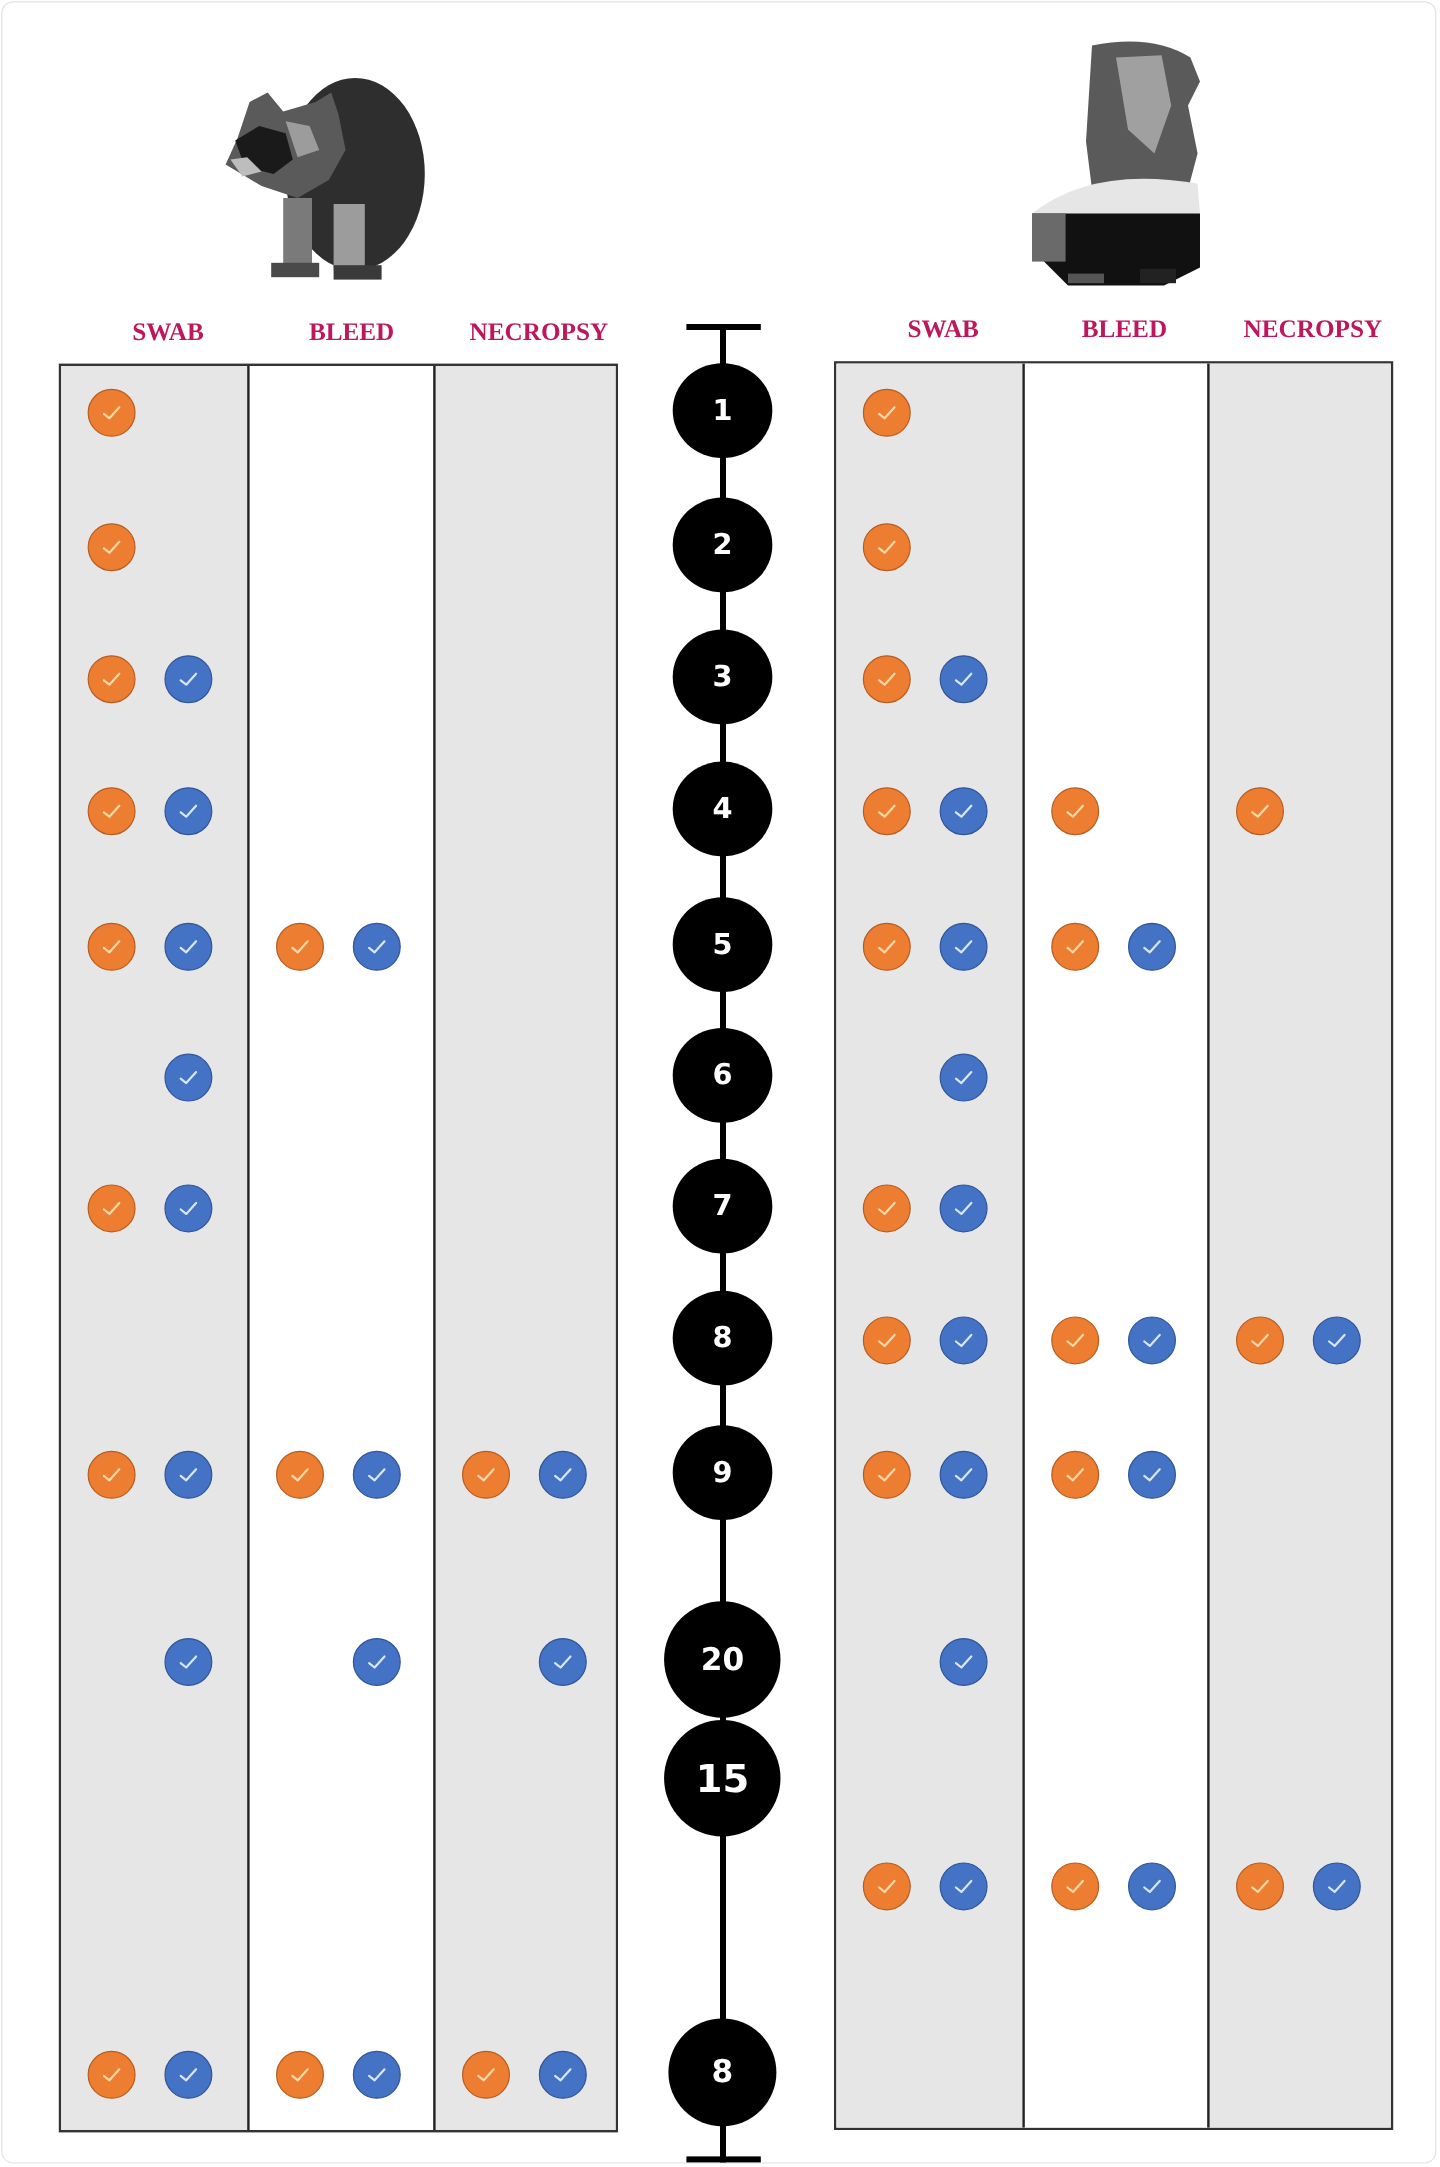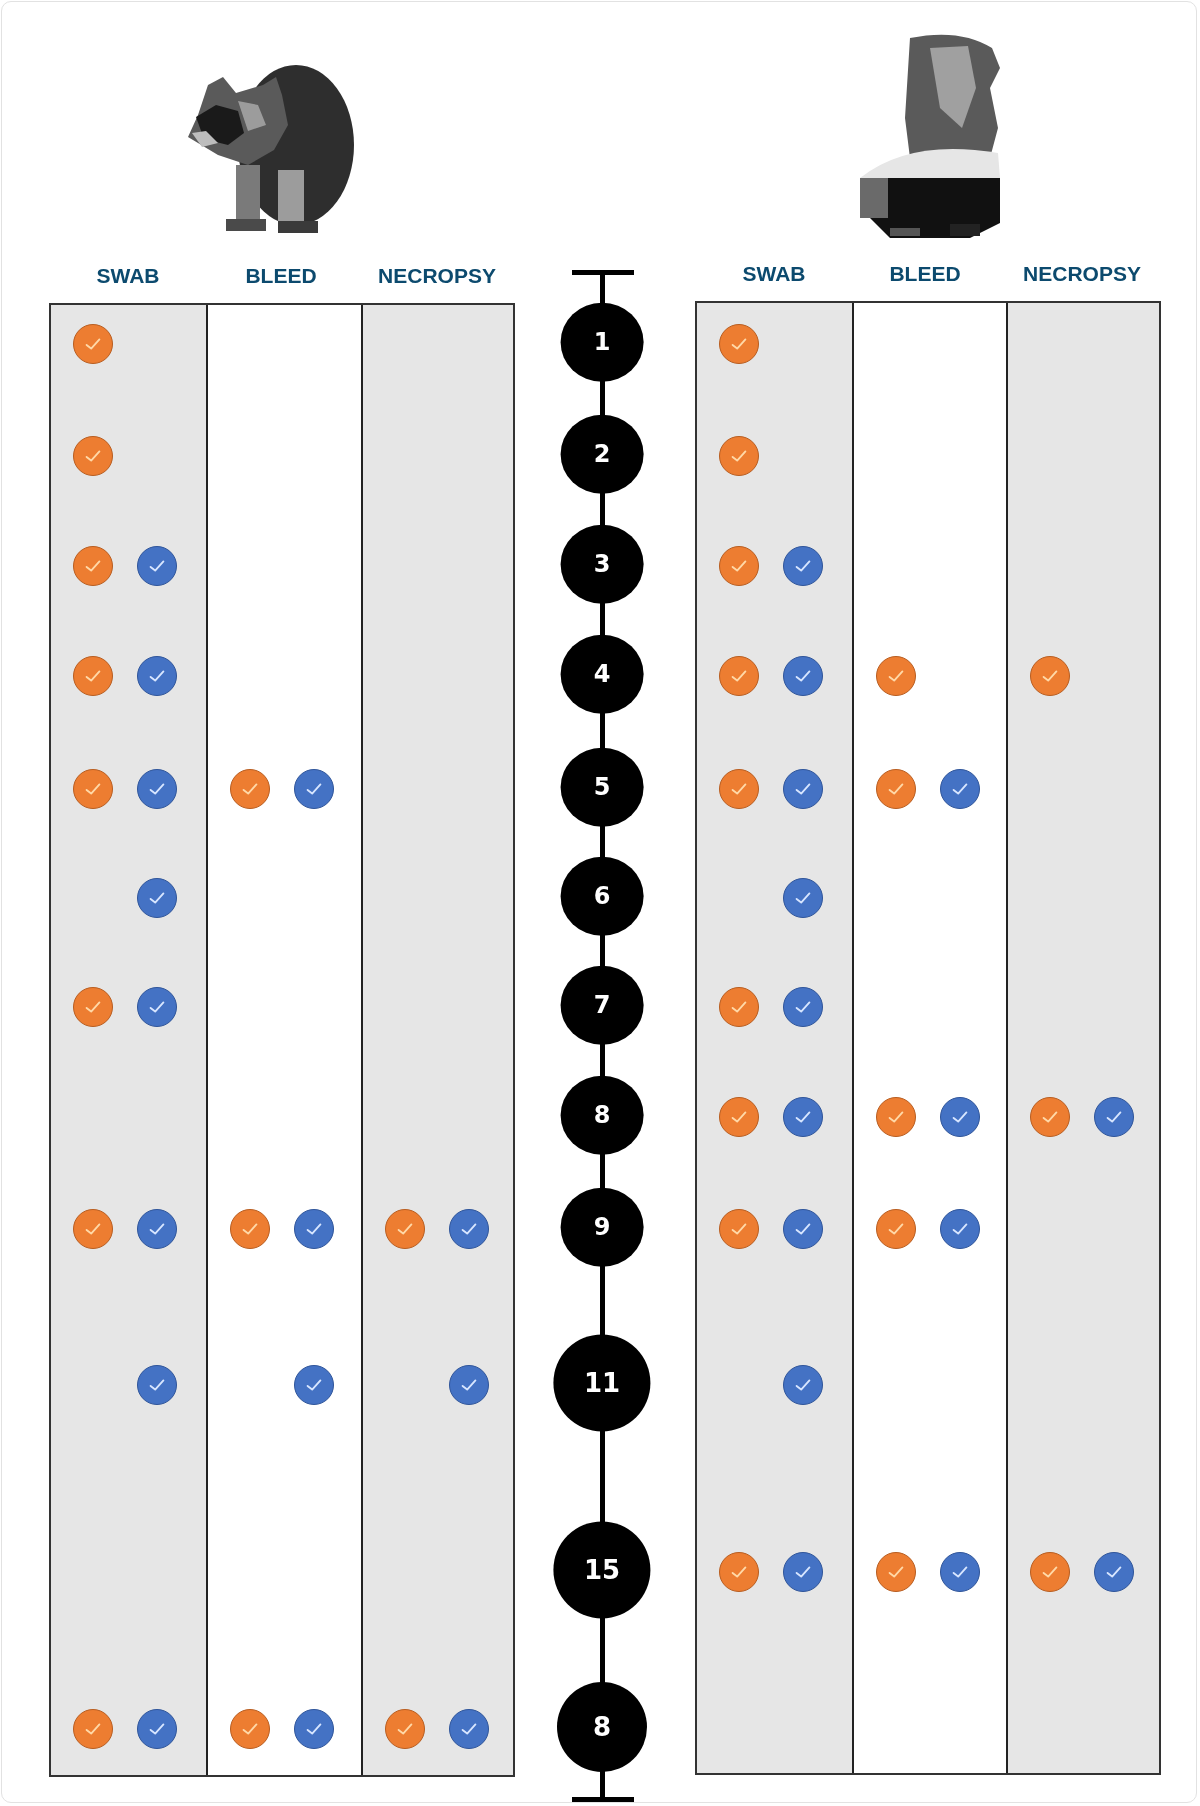--- a/index.html
+++ b/index.html
@@ -1,19 +1,19 @@
 <!DOCTYPE html>
 <html><head>
 <meta charset="utf-8">
 <style>
   html,body{margin:0;padding:0;background:#fff;}
   body{width:1200px;height:1806px;position:relative;overflow:hidden;font-family:"Liberation Sans",sans-serif;}
   .frame{position:absolute;left:1px;top:1px;width:1196px;height:1802px;border:1px solid #e2e2e2;border-radius:10px;box-sizing:border-box;}
   .animal{position:absolute;}
-  .col-head{position:absolute;font-family:Liberation Sans, sans-serif;font-weight:bold;font-size:21px;color:#0c4a6e;letter-spacing:0;transform:translateX(-50%);white-space:nowrap;}
+  .col-head{position:absolute;font-family:Liberation Serif, serif;font-weight:bold;font-size:21px;color:#be185d;letter-spacing:0;transform:translateX(-50%);white-space:nowrap;margin-left:12px;}
   .panel{position:absolute;border:2px solid #333;box-sizing:border-box;display:flex;}
   .col{position:relative;height:100%;box-sizing:border-box;}
   .col.gray{background:#e6e6e6;}
   .col.white{background:#fff;}
   .col + .col{border-left:2px solid #222;}
   .dot{position:absolute;width:40px;height:40px;border-radius:50%;box-sizing:border-box;display:flex;align-items:center;justify-content:center;transform:translate(-50%,-50%);}
   .dot.orange{background:#ed7d31;border:1.5px solid #b85d20;}
   .dot.blue{background:#4472c4;border:1.5px solid #2f559a;}
   .dot svg{width:22px;height:22px;}
   .timeline-line{position:absolute;left:600px;width:5px;background:#000;}
@@ -379,16 +379,16 @@
 <div id="timeline-nodes">
     <div class="node" style="width: 82.8px; height: 78.66px; left: 602px; top: 342px; font-size: 24px;">1</div>
     <div class="node" style="width: 82.8px; height: 78.66px; left: 602px; top: 454px; font-size: 24px;">2</div>
     <div class="node" style="width: 82.8px; height: 78.66px; left: 602px; top: 564px; font-size: 24px;">3</div>
     <div class="node" style="width: 82.8px; height: 78.66px; left: 602px; top: 674px; font-size: 24px;">4</div>
     <div class="node" style="width: 82.8px; height: 78.66px; left: 602px; top: 787px; font-size: 24px;">5</div>
     <div class="node" style="width: 82.8px; height: 78.66px; left: 602px; top: 896px; font-size: 24px;">6</div>
     <div class="node" style="width: 82.8px; height: 78.66px; left: 602px; top: 1005px; font-size: 24px;">7</div>
     <div class="node" style="width: 82.8px; height: 78.66px; left: 602px; top: 1115px; font-size: 24px;">8</div>
     <div class="node" style="width: 82.8px; height: 78.66px; left: 602px; top: 1227px; font-size: 24px;">9</div>
-    <div class="node" style="width: 97.2px; height: 97.2px; left: 602px; top: 1383px; font-size: 26px;">11</div>
-    <div class="node" style="width: 97.2px; height: 97.2px; left: 602px; top: 1570px; font-size: 26px;">15</div>
+    <div class="node" style="width: 97.2px; height: 97.2px; left: 602px; top: 1383px; font-size: 26px;">20</div>
+    <div class="node" style="width: 97.2px; height: 97.2px; left: 602px; top: 1482px; font-size: 32px;">15</div>
     <div class="node" style="width: 90px; height: 90px; left: 602px; top: 1727px; font-size: 26px;">8</div>
   </div>
 
 </body></html>

